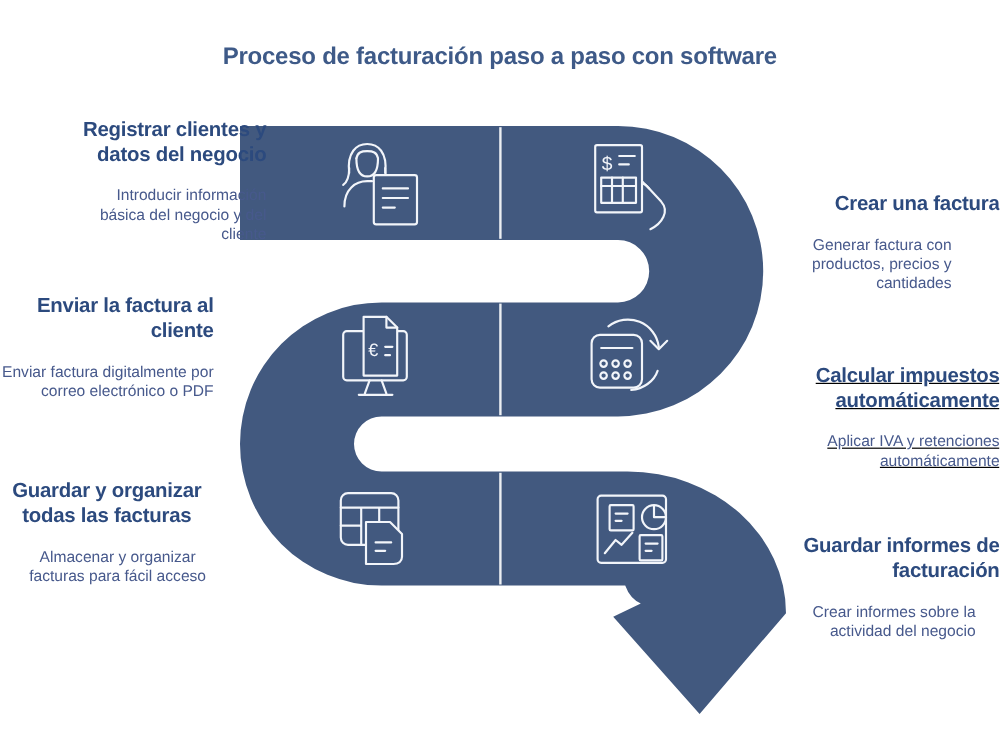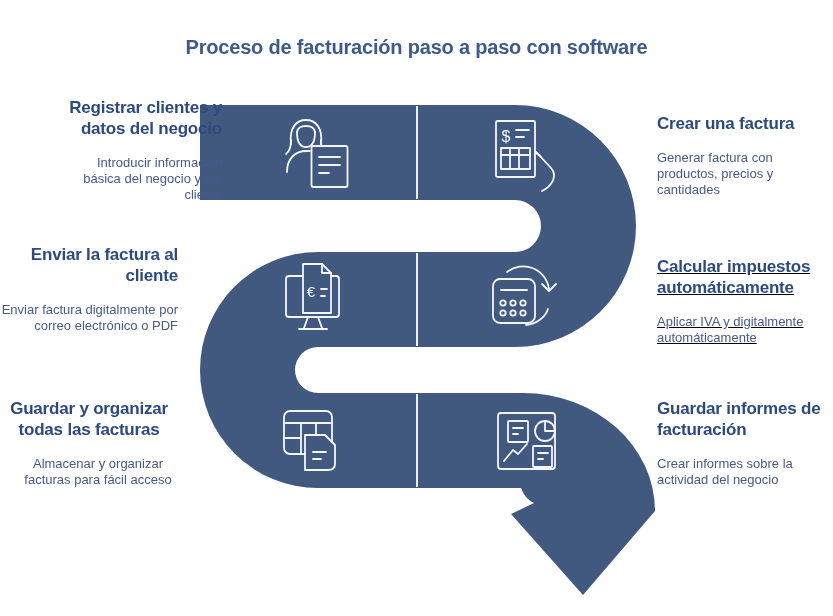--- a/index.html
+++ b/index.html
@@ -13,21 +13,21 @@
   }
   .step{position:absolute;}
   .step h2{
     margin:0;font-size:17px;font-weight:700;color:#2C4A7E;
     line-height:1.24;letter-spacing:-0.2px;
   }
   .step p{
     margin:16px 0 0 0;font-size:13px;color:#47598C;line-height:1.24;
   }
   .left-col{left:0;width:178px;text-align:right;}
-  .right-col{left:657px;width:176px;text-align:left;}
+  .right-col{left:657px;width:176px;text-align:right;margin-top:46px;}
   .pos-1{top:97px;padding-left:44px;}  .pos-1 p{margin-left:26px;}
   .pos-2{top:113px;} .pos-2 p{margin-right:40px;}
   .pos-3{top:244px;}
   .pos-4{top:256px;text-decoration:underline;}
   .pos-5{top:398px;text-align:center;} .pos-5 p{margin-left:18px;}
   .pos-6{top:398px;} .pos-6 p{margin-right:20px;}
   svg text{font-family:"Liberation Sans",sans-serif;}
   .flow-svg{position:absolute;top:0;left:0;}
 </style>
 </head>
@@ -141,21 +141,21 @@
     <p>Generar factura con productos, precios y cantidades</p>
   </div>
 
   <div class="step left-col pos-3">
     <h2>Enviar la factura al cliente</h2>
     <p>Enviar factura digitalmente por correo electrónico o PDF</p>
   </div>
 
   <div class="step right-col pos-4">
     <h2>Calcular impuestos automáticamente</h2>
-    <p>Aplicar IVA y digitalmente automáticamente</p>
+    <p>Aplicar IVA y retenciones automáticamente</p>
   </div>
 
   <div class="step left-col pos-5">
     <h2>Guardar y organizar todas las facturas</h2>
     <p>Almacenar y organizar facturas para fácil acceso</p>
   </div>
 
   <div class="step right-col pos-6">
     <h2>Guardar informes de facturación</h2>
     <p>Crear informes sobre la actividad del negocio</p>

